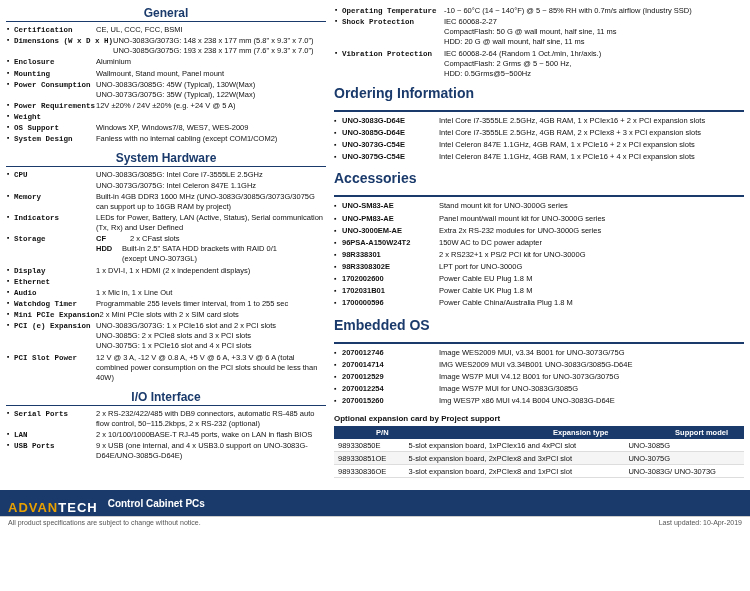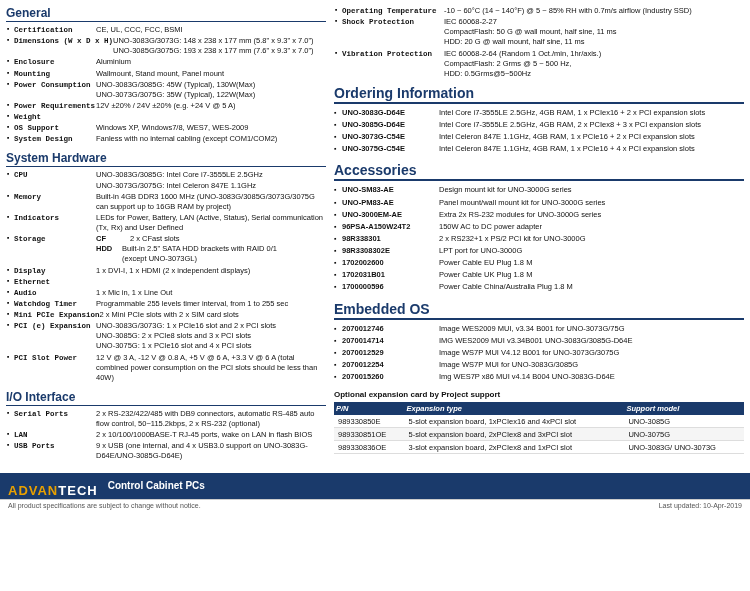--- a/index.html
+++ b/index.html
@@ -29,20 +29,21 @@
     .right-col {
       flex: 1;
     }
     .section-title {
       font-size: 12px;
       font-weight: bold;
       color: #1a3a6b;
       border-bottom: 1.5px solid #1a3a6b;
       margin-bottom: 3px;
       padding-bottom: 1px;
+      text-align: center;
     }
     .section { margin-bottom: 7px; }
     .row {
       display: flex;
       margin-bottom: 1px;
       line-height: 1.35;
     }
     .label {
       font-weight: bold;
       min-width: 90px;
@@ -103,25 +104,24 @@
     
     .exp-table {
       width: 100%;
       border-collapse: collapse;
       margin-top: 3px;
       font-size: 7.5px;
     }
     .exp-table th {
       background: #1a3a6b;
       color: #fff;
-      padding: 2px 2px;
-      text-align: left;
+      padding: 2px 16px;
+      text-align: right;
       font-weight: bold;
       font-size: 7.5px;
-      font-style: italic;
     }
     .exp-table td {
       padding: 1.5px 4px;
       border-bottom: 1px solid #ddd;
     }
     .exp-table tr:nth-child(even) td { background: #f5f5f5; }
 
     
     .footer {
       background: #1a3a6b;
@@ -155,21 +155,21 @@
       color: #555;
     }
 
     .right-section { margin-bottom: 8px; }
     .right-section-title {
       font-size: 14px;
       font-weight: bold;
       color: #1a3a6b;
       border-bottom: 2px solid #1a3a6b;
       margin-bottom: 4px;
-      padding-bottom: 1px;
+      padding-bottom: 9px;
     }
 
     .exp-optional-title {
       font-size: 8px;
       font-weight: bold;
       margin-bottom: 2px;
       color: #111;
     }
   </style>
 </head>
@@ -327,21 +327,21 @@
         <div class="order-item">
           <div class="order-pn">UNO-3075G-C54E</div>
           <div class="order-desc">Intel Celeron 847E 1.1GHz, 4GB RAM, 1 x PCIe16 + 4 x PCI expansion slots</div>
         </div>
       </div>
 
       <div class="right-section">
         <div class="right-section-title">Accessories</div>
         <div class="acc-item">
           <div class="acc-pn">UNO-SM83-AE</div>
-          <div class="order-desc">Design mount kit for UNO-3000G series</div>
+          <div class="order-desc">Stand mount kit for UNO-3000G series</div>
         </div>
         <div class="acc-item">
           <div class="acc-pn">UNO-PM83-AE</div>
           <div class="order-desc">Panel mount/wall mount kit for UNO-3000G series</div>
         </div>
         <div class="acc-item">
           <div class="acc-pn">UNO-3000EM-AE</div>
           <div class="order-desc">Extra 2x RS-232 modules for UNO-3000G series</div>
         </div>
         <div class="acc-item">

